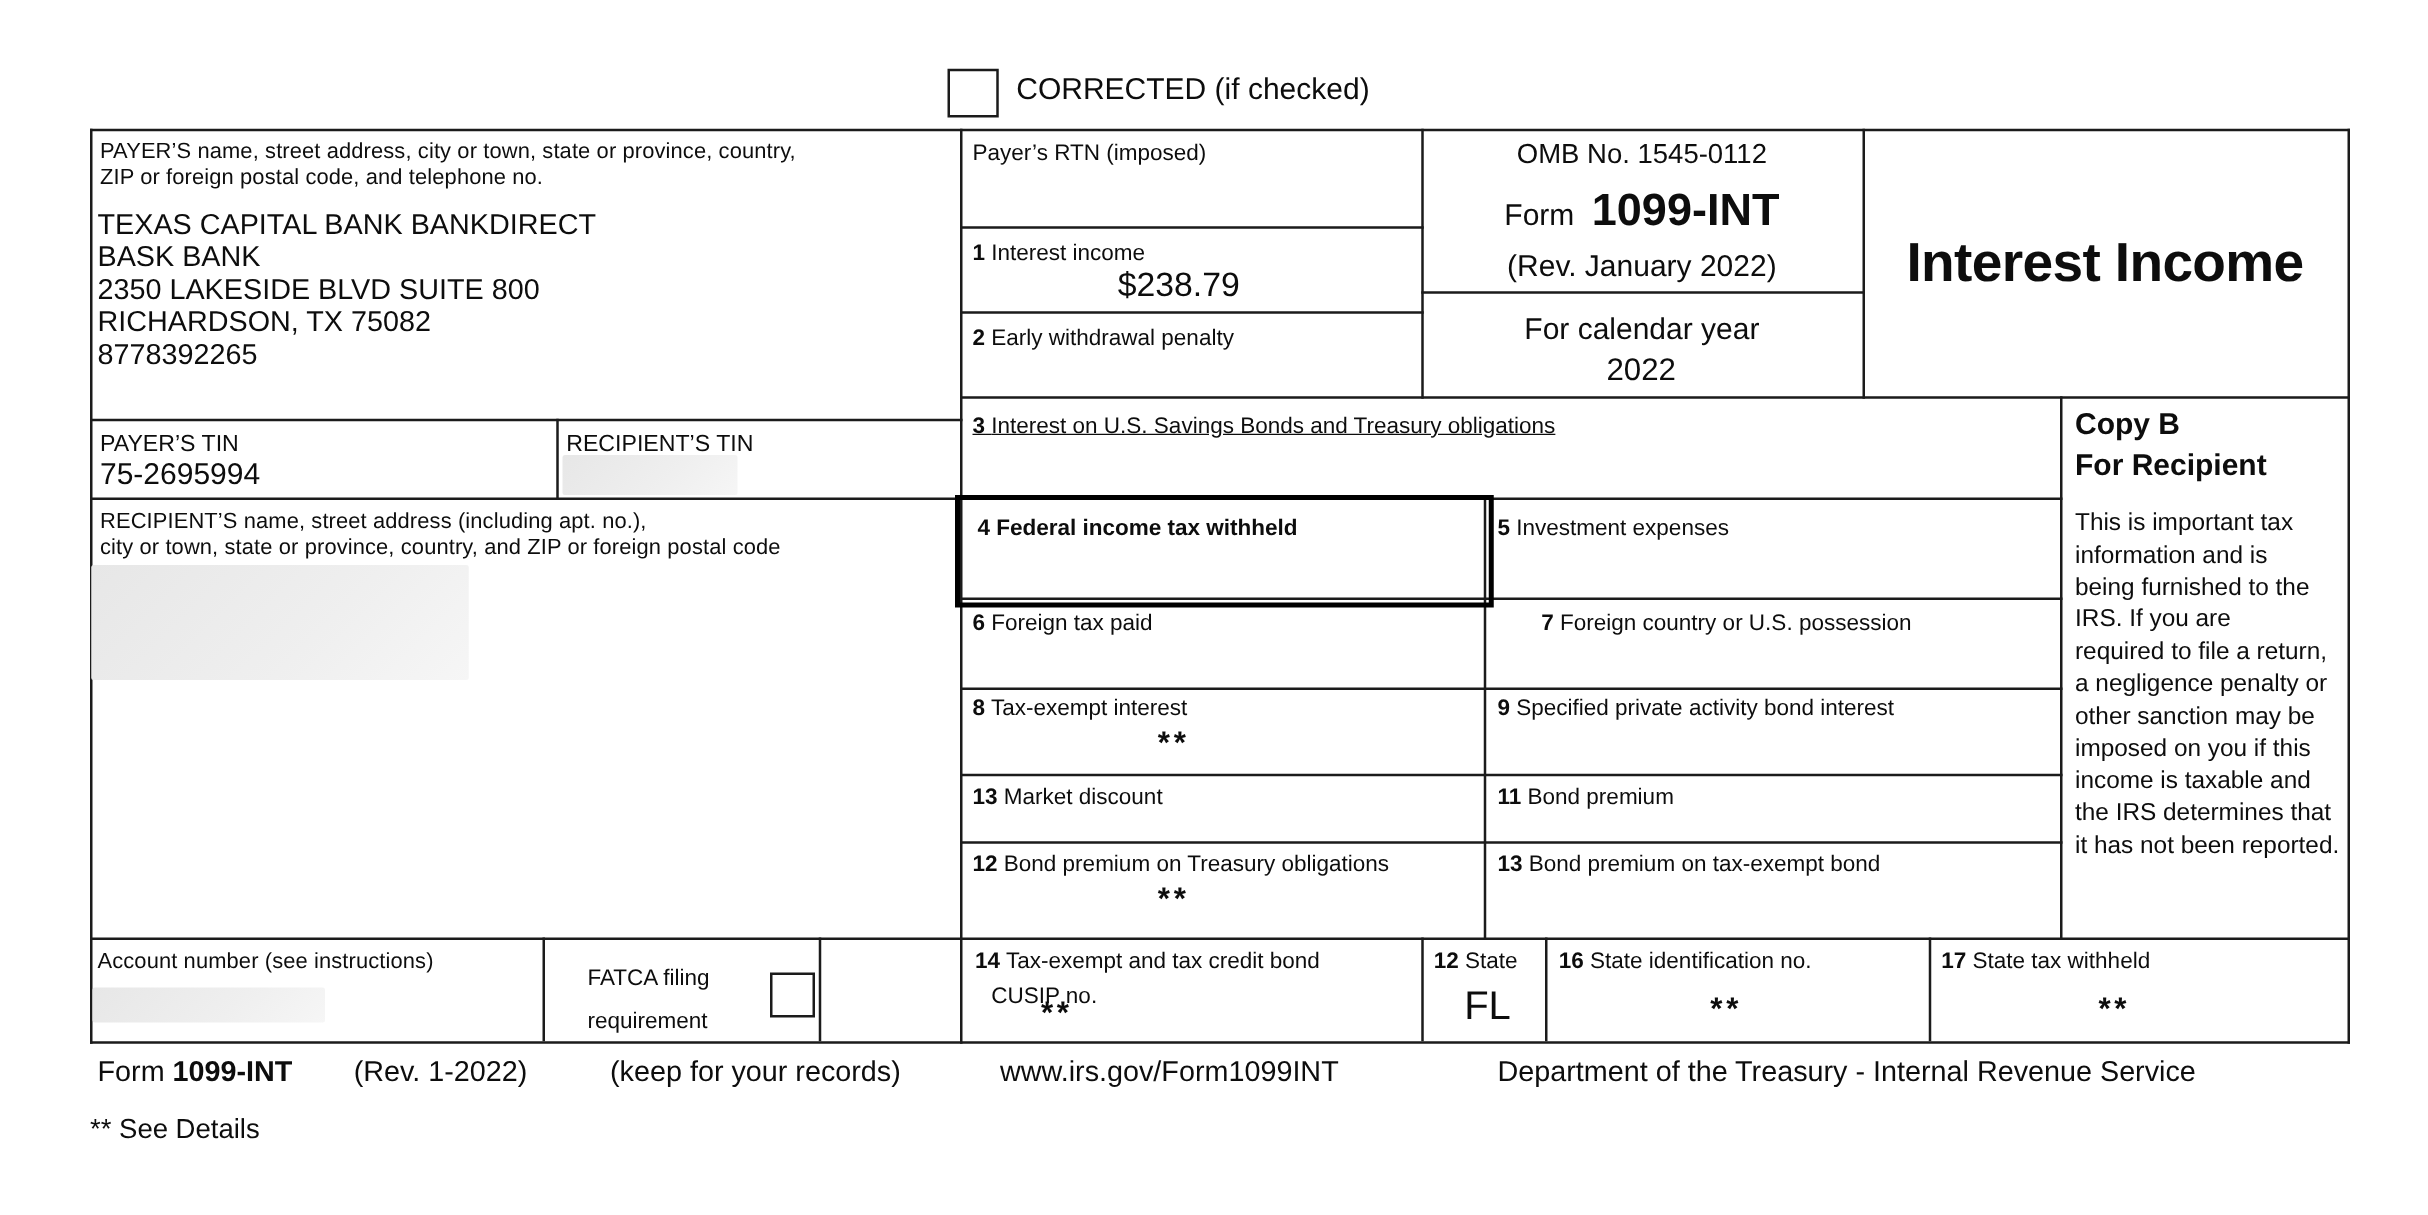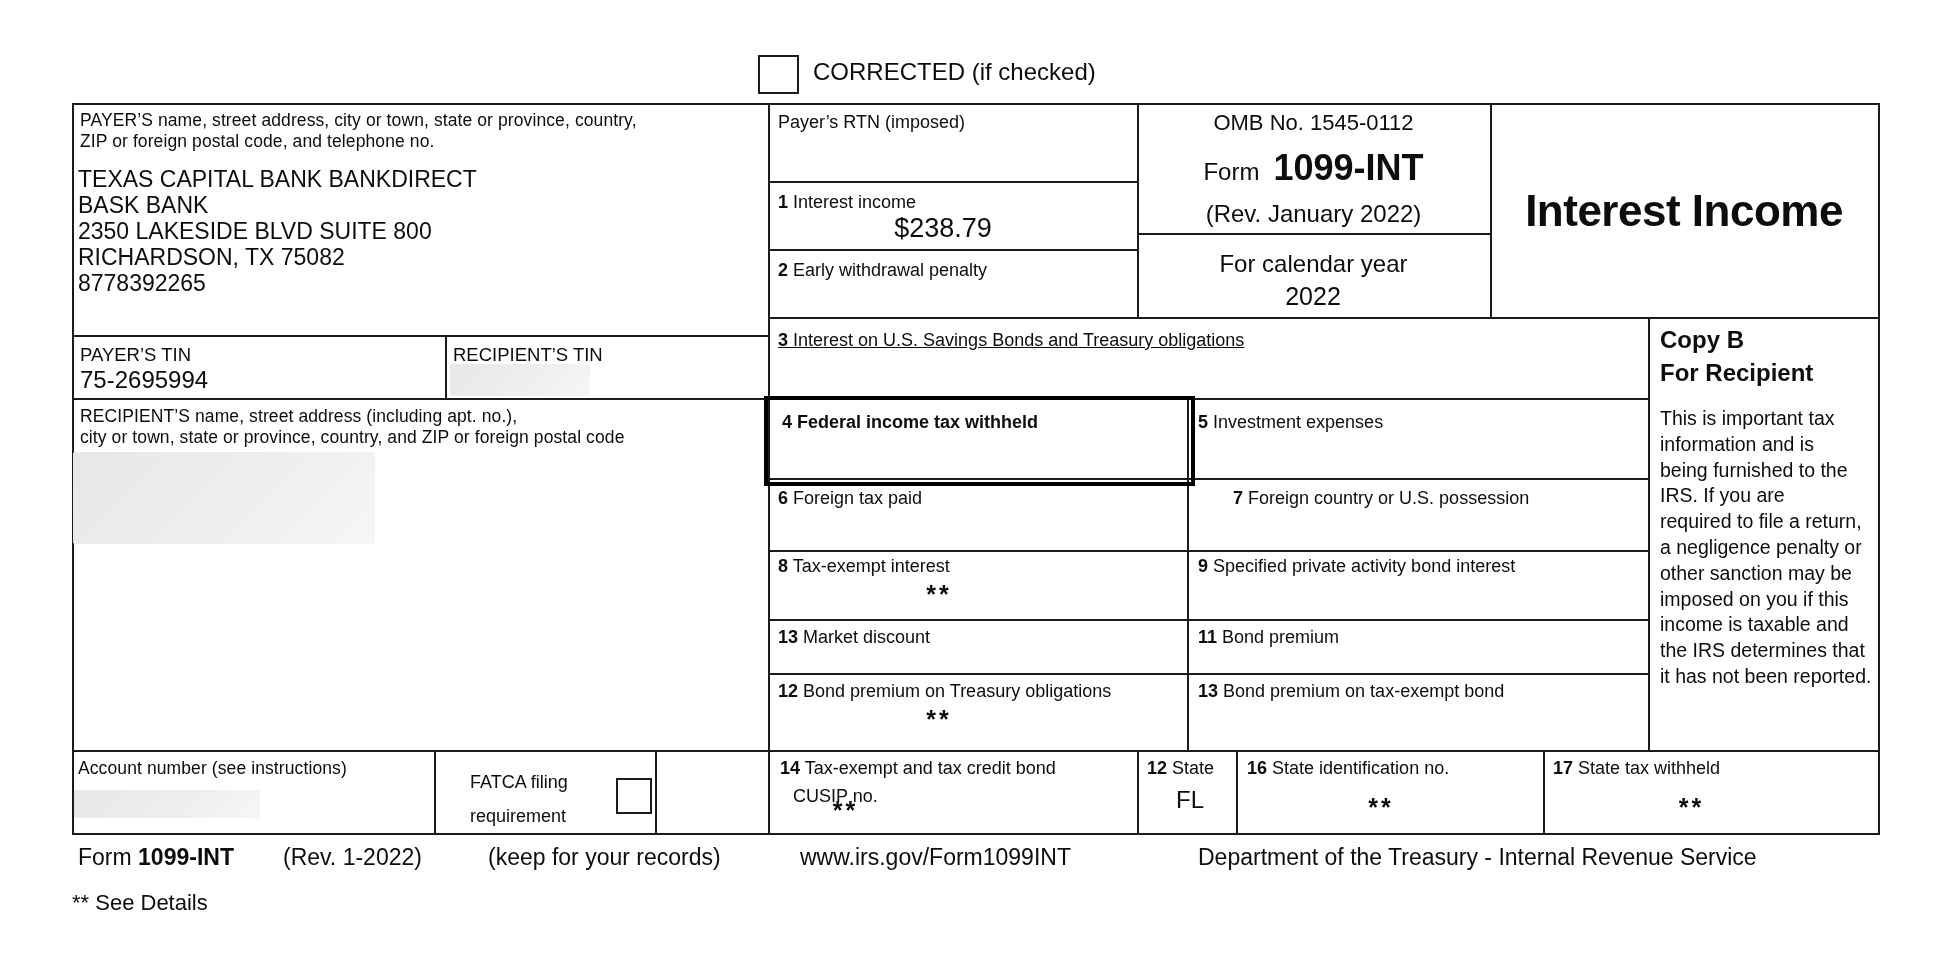--- a/index.html
+++ b/index.html
@@ -140,21 +140,21 @@
 
 <div class="abs boxlbl" style="left:470px;top:772px;">FATCA filing</div>
 <div class="abs boxlbl" style="left:470px;top:806px;">requirement</div>
 <div class="checkbox" style="left:616px;top:778px;width:32px;height:32px;"></div>
 
 <div class="abs boxlbl" style="left:780px;top:758px;"><span class="num">14</span> <span>Tax-exempt and tax credit bond</span></div>
 <div class="abs boxlbl" style="left:793px;top:786px;">CUSIP no.</div>
 <div class="abs stars rt" style="left:778px;top:796px;width:135px;">**</div>
 
 <div class="abs boxlbl" style="left:1147px;top:758px;"><span class="num">12</span> <span>State</span></div>
-<div class="abs ctr" style="left:1139px;top:786px;width:102px;font-size:24px;">FL</div>
+<div class="abs ctr" style="left:1139px;top:786px;width:102px;font-size:32px;">FL</div>
 
 <div class="abs boxlbl" style="left:1247px;top:758px;"><span class="num">16</span> <span>State identification no.</span></div>
 <div class="abs stars rt" style="left:1236px;top:793px;width:290px;">**</div>
 
 <div class="abs boxlbl" style="left:1553px;top:758px;"><span class="num">17</span> <span>State tax withheld</span></div>
 <div class="abs stars rt" style="left:1543px;top:793px;width:297px;">**</div>
 
 <div class="abs footer-txt" style="left:78px;top:844px;"><span>Form</span> <span style="font-weight:bold;">1099-INT</span></div>
 <div class="abs footer-txt" style="left:283px;top:844px;">(Rev. 1-2022)</div>
 <div class="abs footer-txt" style="left:488px;top:844px;">(keep for your records)</div>

